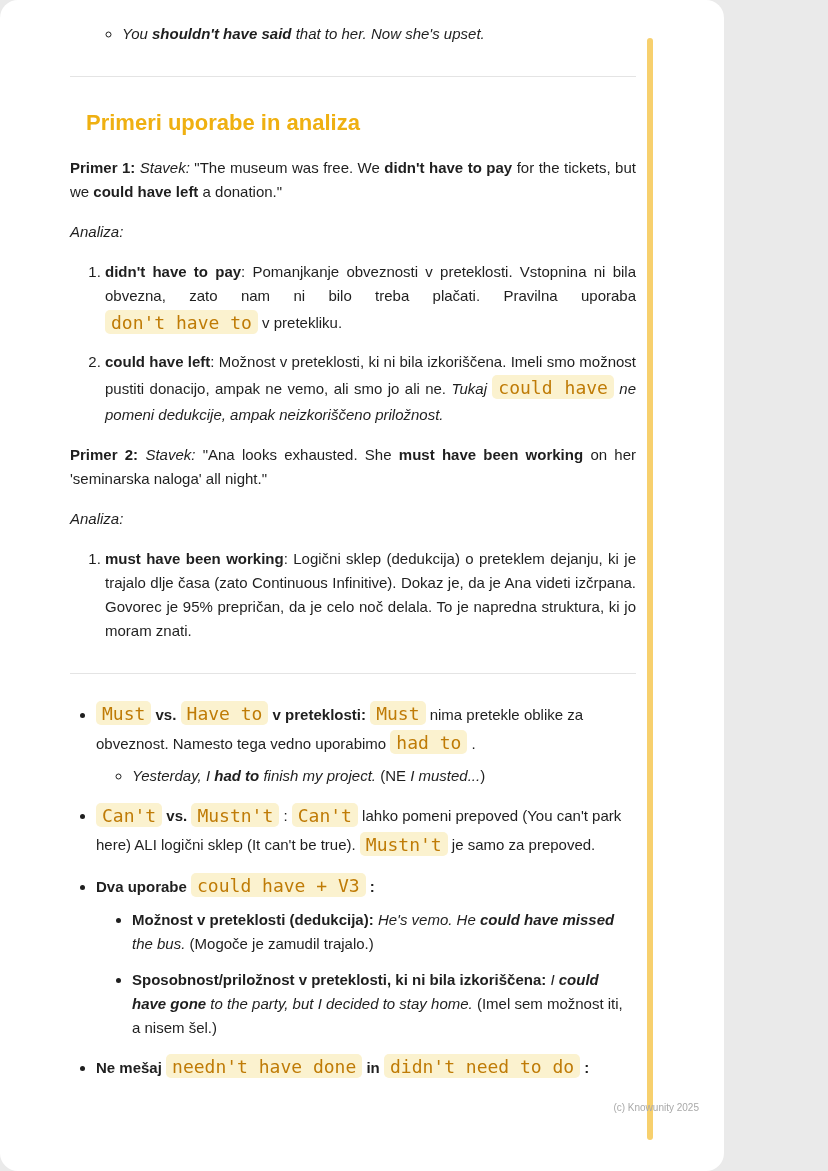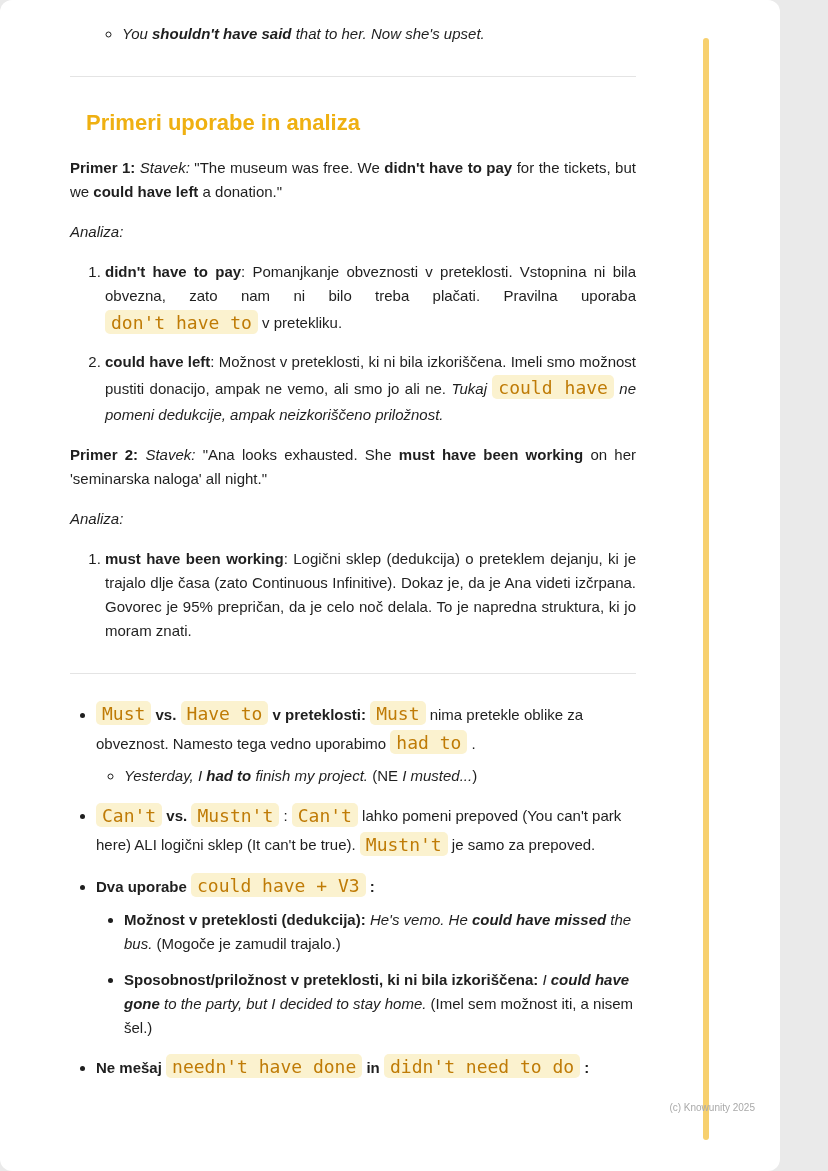--- a/index.html
+++ b/index.html
@@ -4,23 +4,23 @@
 <style>
   * { box-sizing: border-box; }
   html, body { margin: 0; padding: 0; }
   body {
     width: 828px; height: 1171px;
     background: #eaeaea;
     font-family: "Liberation Sans", "DejaVu Sans", sans-serif;
   }
   .page {
     position: relative;
-    width: 780px; height: 1171px;
+    width: 724px; height: 1171px;
     background: #ffffff;
-    border-radius: 12px;
+    border-radius: 18px;
     overflow: hidden;
   }
   .content {
     position: absolute;
     left: 70px; top: 0;
     width: 566px;
     padding-top: 22px;
     color: var(--text-color, #1f1f1f);
     font-size: 15px;
     line-height: 1.6;
@@ -36,21 +36,21 @@
   .divider {
     border: none;
     border-top: 1px solid var(--divider-color, #e4e4e4);
     margin: 30px 0 26px;
   }
   ul.list, ol.list { margin: 16px 0; padding-left: 26px; }
   ol.list { padding-left: 35px; }
   ul.list.indent { margin-top: 0; padding-left: 52px; }
   .list li { margin-bottom: 13px; }
   ol.list > li { text-align: justify; }
-  .list .nested { margin: 7px 1px 0; padding-left: 27px; }
+  .list .nested { margin: 7px 9px 0; padding-left: 27px; }
   .list .nested li { margin-bottom: 12px; }
   .seg.b  { font-weight: 700; }
   .seg.i  { font-style: italic; }
   .seg.bi { font-weight: 700; font-style: italic; }
   .seg.c {
     font-family: "DejaVu Sans Mono", "Liberation Mono", monospace;
     font-size: 18px;
     background: var(--code-bg, #fbf2cf);
     color: var(--code-color, #bf7b06);
     padding: 1.5px 6px;

